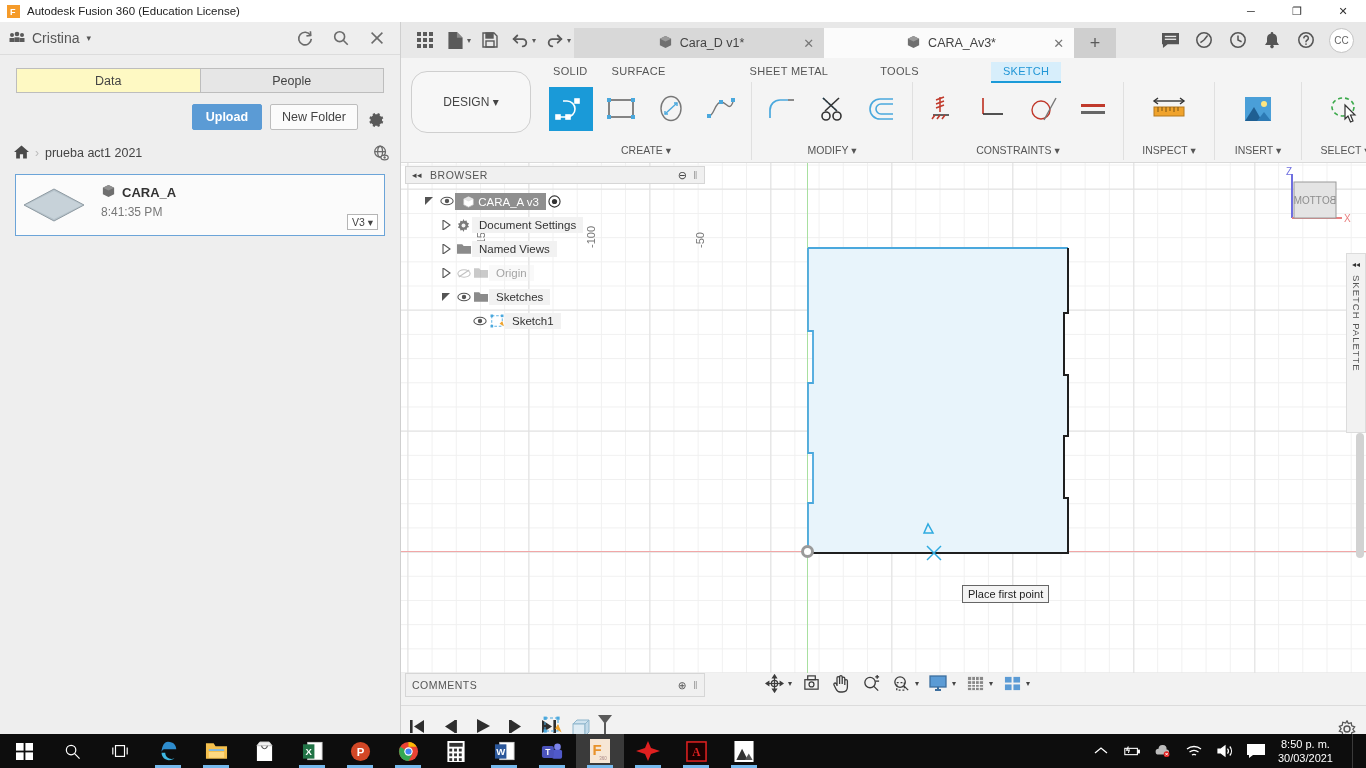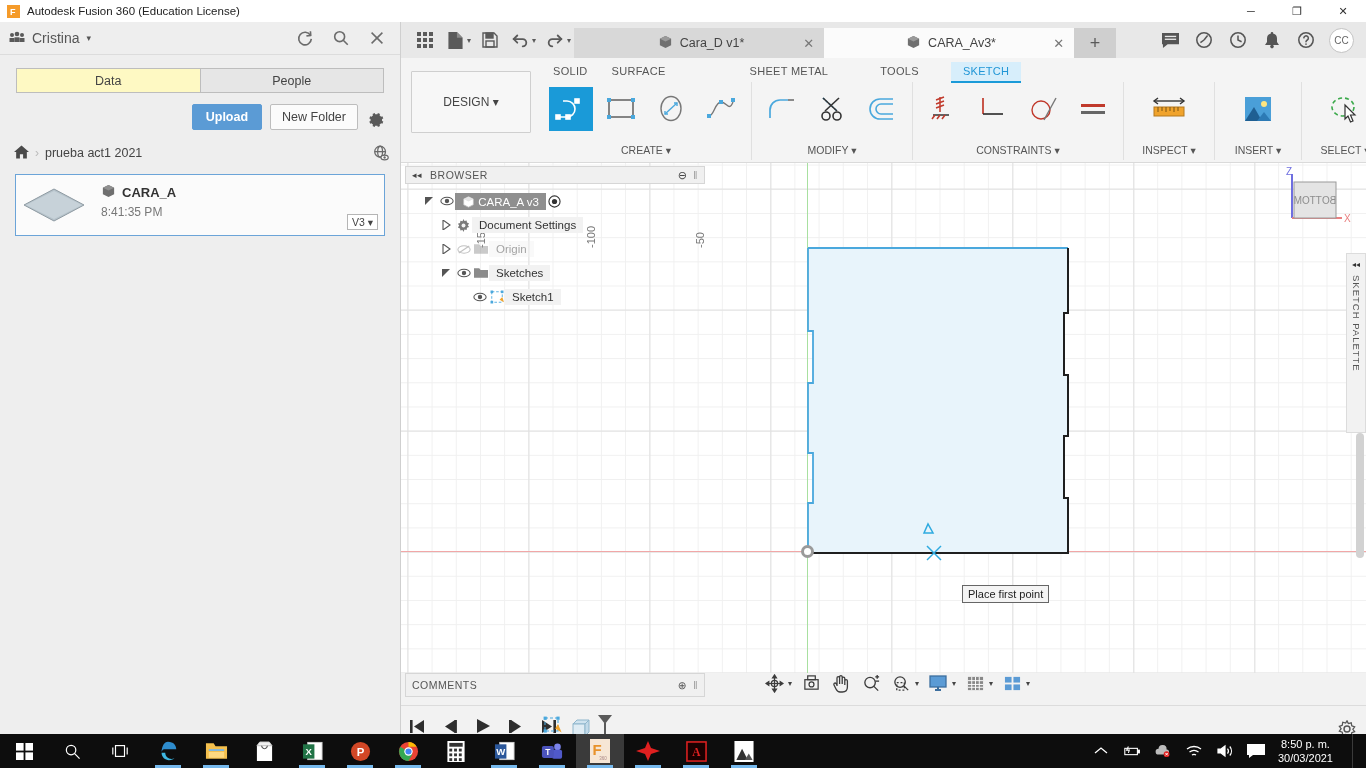--- a/index.html
+++ b/index.html
@@ -116,21 +116,21 @@
   .tb-right .ic { width: 22px; height: 22px; color: #555; display: flex; align-items: center; justify-content: center; }
   .avatar {
     width: 25px; height: 25px; border-radius: 50%; border: 1px solid #c3c3c3; background: #fff;
     display: flex; align-items: center; justify-content: center; font-size: 10px; color: #666;
   }
 
   
   .ribbon { position: absolute; left: 0; top: 36px; width: 965px; height: 105px; background: #f4f4f4; border-bottom: 1px solid #dadada;}
   .ws-box {
     position: absolute; left: 10px; top: 13px; width: 120px; height: 62px;
-    border: 1px solid #cfcfcf; border-radius: 1px; background: #f7f7f7;
+    border: 1px solid #cfcfcf; border-radius: 16px; background: #f7f7f7;
     display: flex; align-items: center; justify-content: center; font-size: 12px; color: #444;
   }
   .rtabs { position: absolute; left: 140px; top: 4px; display: flex; }
   .rtab { font-size: 11px; color: #555; padding: 3px 12px 4px 12px; letter-spacing: .3px; }
   .rtab.active { color: #2196d6; background: #d7eefb; border-bottom: 2px solid #1a9ad8; }
 
   .rgroups { position: absolute; left: 140px; top: 24px; display: flex; height: 78px; }
   .rgroup { display: flex; flex-direction: column; justify-content: space-between; padding: 0 8px; border-right: 1px solid #e0e0e0; }
   .rgroup:last-child { border-right: none; }
   .rg-icons { display: flex; align-items: center; gap: 6px; height: 52px; padding-top: 2px; }
@@ -452,21 +452,21 @@
     <div class="ribbon">
       <div class="ws-box">
         <span>DESIGN</span>&nbsp;<span>▾</span>
       </div>
 
       <div class="rtabs">
         <div class="rtab">SOLID</div>
         <div class="rtab">SURFACE</div>
         <div class="rtab" style="margin-left:60px;">SHEET METAL</div>
         <div class="rtab" style="margin-left:28px;">TOOLS</div>
-        <div class="rtab active" style="margin-left:20px;">SKETCH</div>
+        <div class="rtab active" style="margin-left:60px;">SKETCH</div>
       </div>
 
       <div class="rgroups">
 
         <div class="rgroup">
           <div class="rg-icons">
             <span class="ri sel">
               <svg width="34" height="30" viewBox="0 0 34 30" fill="none" stroke="#fff" stroke-width="1.6">
                 <path d="M4 23h9a8 8 0 000-16H9"></path>
                   <rect x="2" y="21" width="4" height="4" fill="#fff"></rect>
@@ -711,20 +711,33 @@
           <span class="tw">
             <svg width="13" height="13" viewBox="0 0 16 16" fill="#7a7a7a">
                 <circle cx="8" cy="8" r="3"></circle>
                 <path d="M8 0l1.2 2.4 2.6-.7.5 2.7 2.6 1-1.6 2.2 1.6 2.2-2.6 1-.5 2.7-2.6-.7L8 16l-1.2-2.4-2.6.7-.5-2.7-2.6-1L2.7 8 1.1 5.8l2.6-1 .5-2.7 2.6.7z"></path>
                 <circle cx="8" cy="8" r="2.4" fill="#f2f2f2"></circle>
               </svg>
           </span>
           <span class="tlabel">Document Settings</span>
         </div>
 
+        <div class="tnode" style="padding-left:33px;">
+          <span class="tw">
+            <svg width="10" height="10" viewBox="0 0 10 10" fill="none" stroke="#555" stroke-width="1.1">
+                <polygon points="1,0 8,5 1,10"></polygon>
+              </svg>
+          </span>
+          <span class="tw">
+            <svg width="14" height="12" viewBox="0 0 16 13" fill="#8b8b8b">
+                <path d="M0 1h6l1.6 2H16v9H0z"></path>
+              </svg>
+          </span>
+          <span class="tlabel">Named Views</span>
+        </div>
 
         <div class="tnode" style="padding-left:33px;">
           <span class="tw">
             <svg width="10" height="10" viewBox="0 0 10 10" fill="none" stroke="#555" stroke-width="1.1">
                 <polygon points="1,0 8,5 1,10"></polygon>
               </svg>
           </span>
           <span class="tw dim">
             <svg width="14" height="11" viewBox="0 0 16 12" fill="none" stroke="#777" stroke-width="1.2">
                 <ellipse cx="8" cy="6" rx="7" ry="4.2"></ellipse>

